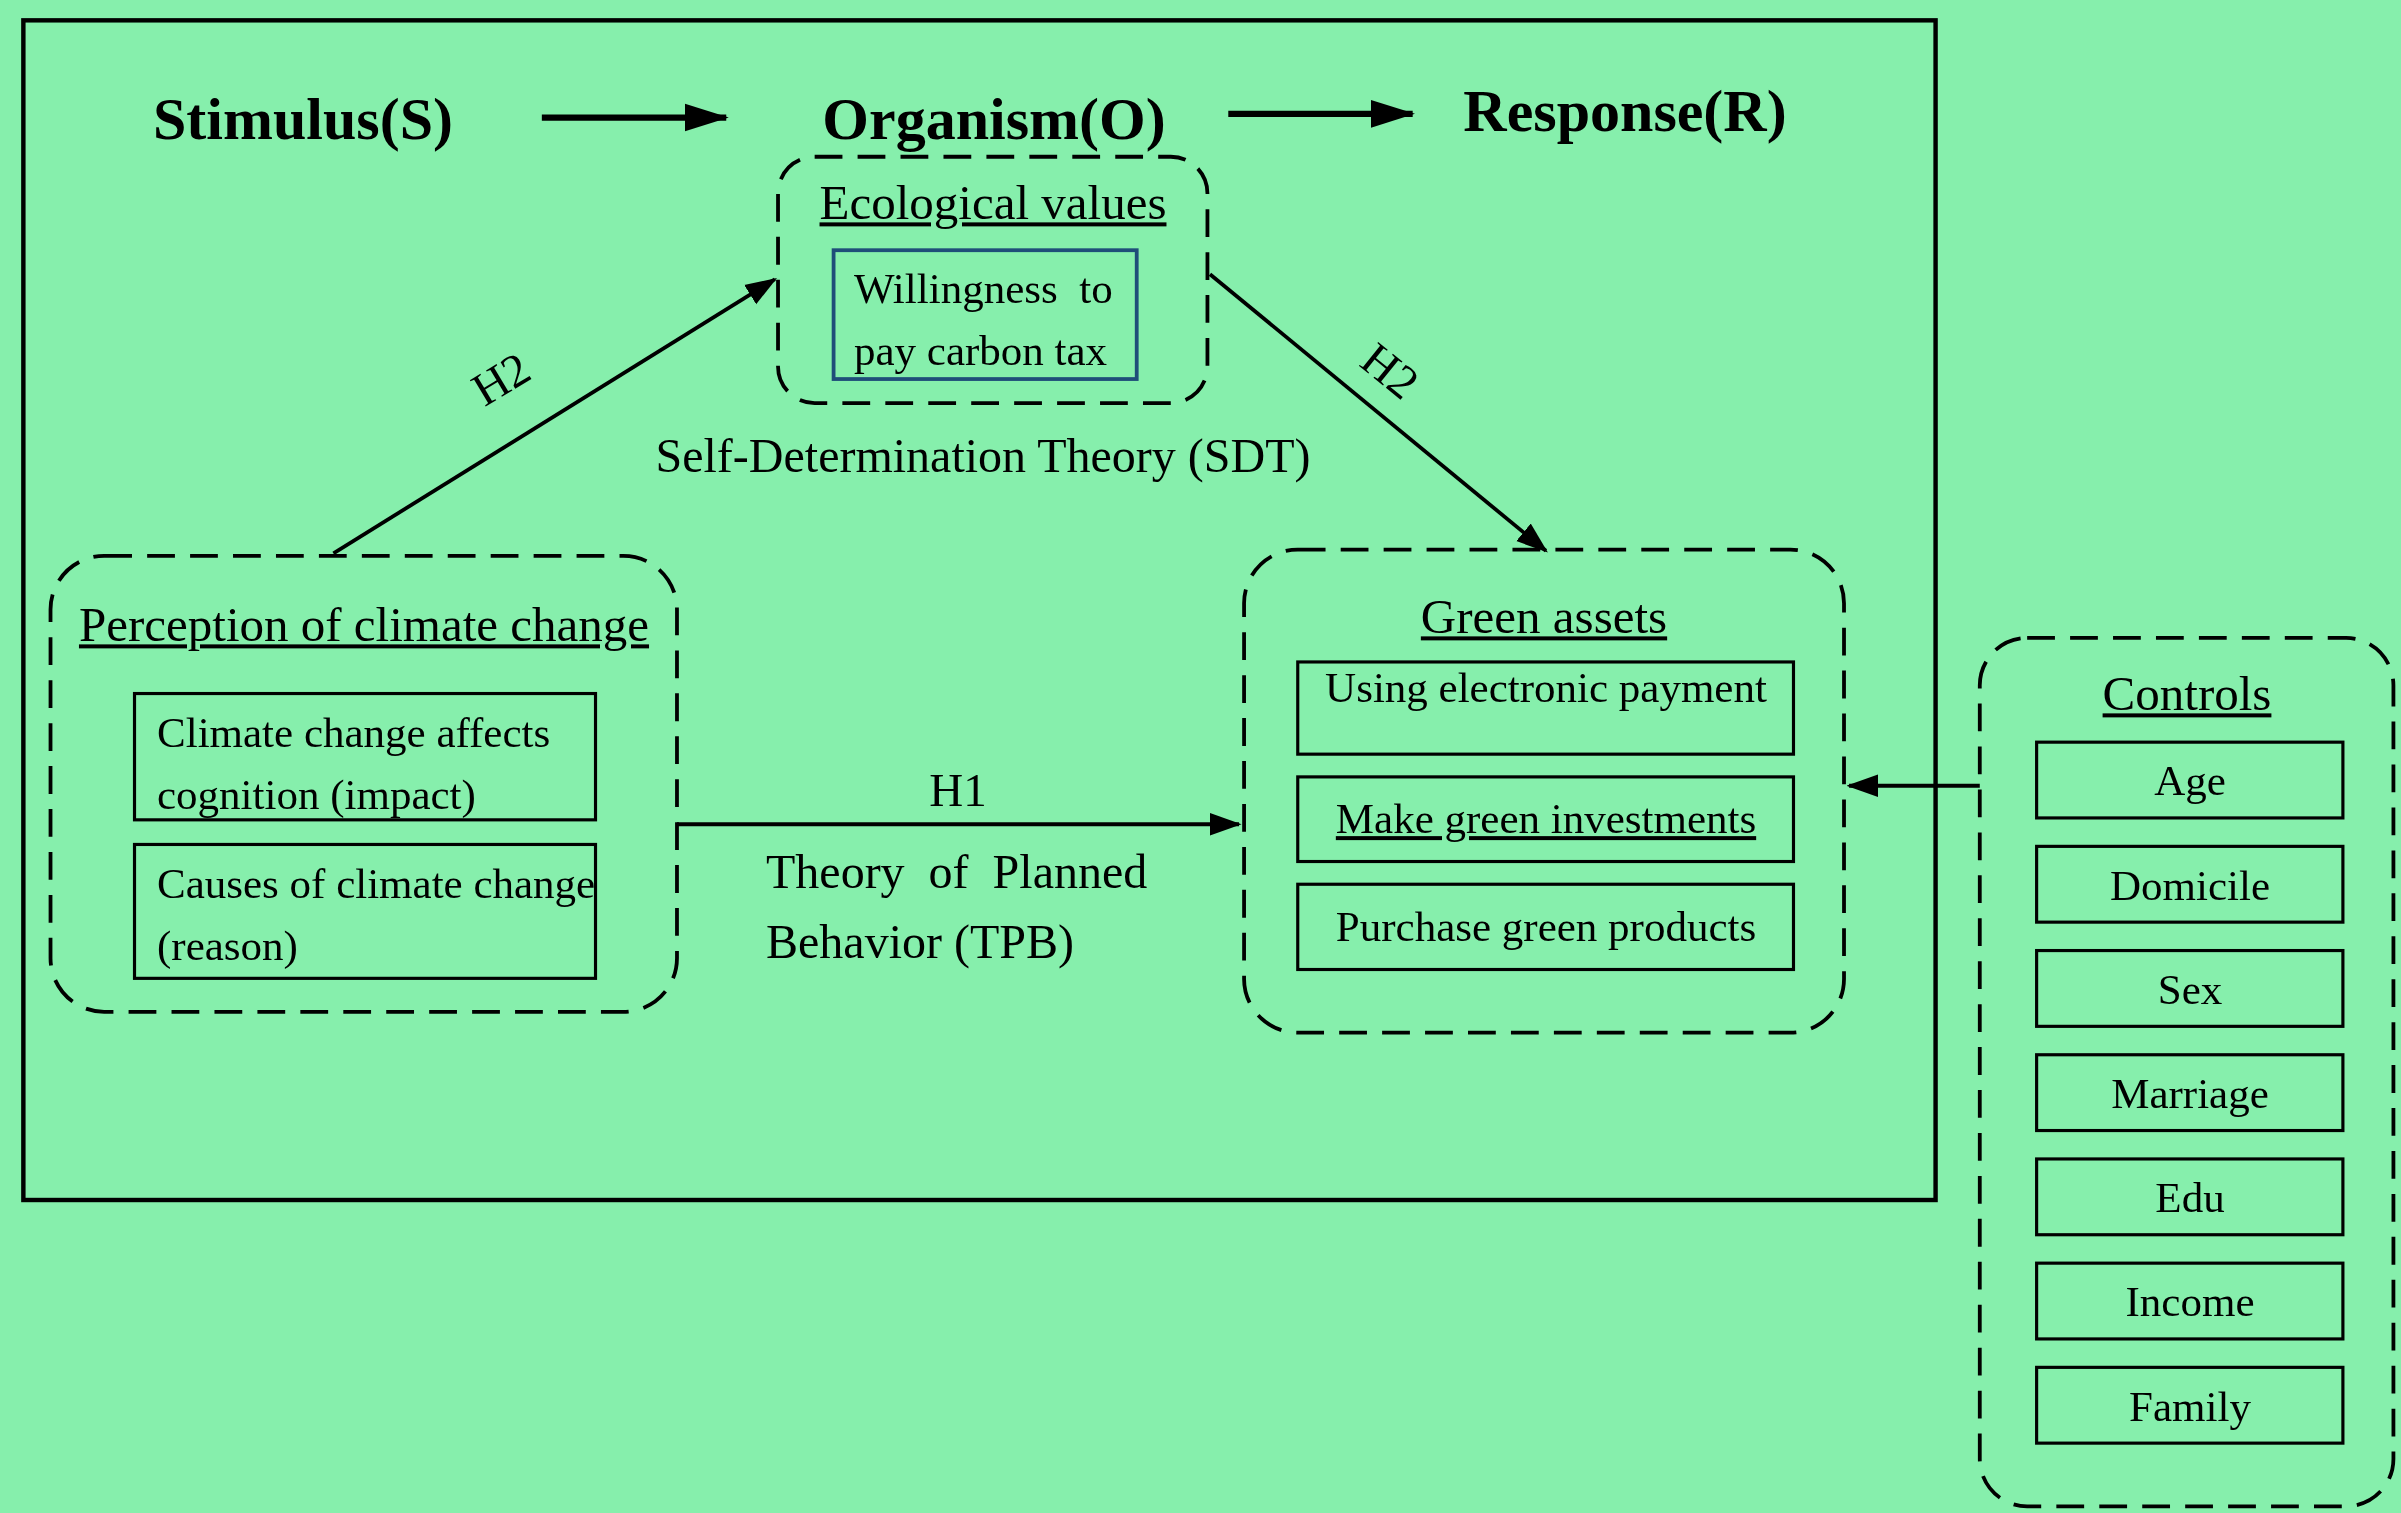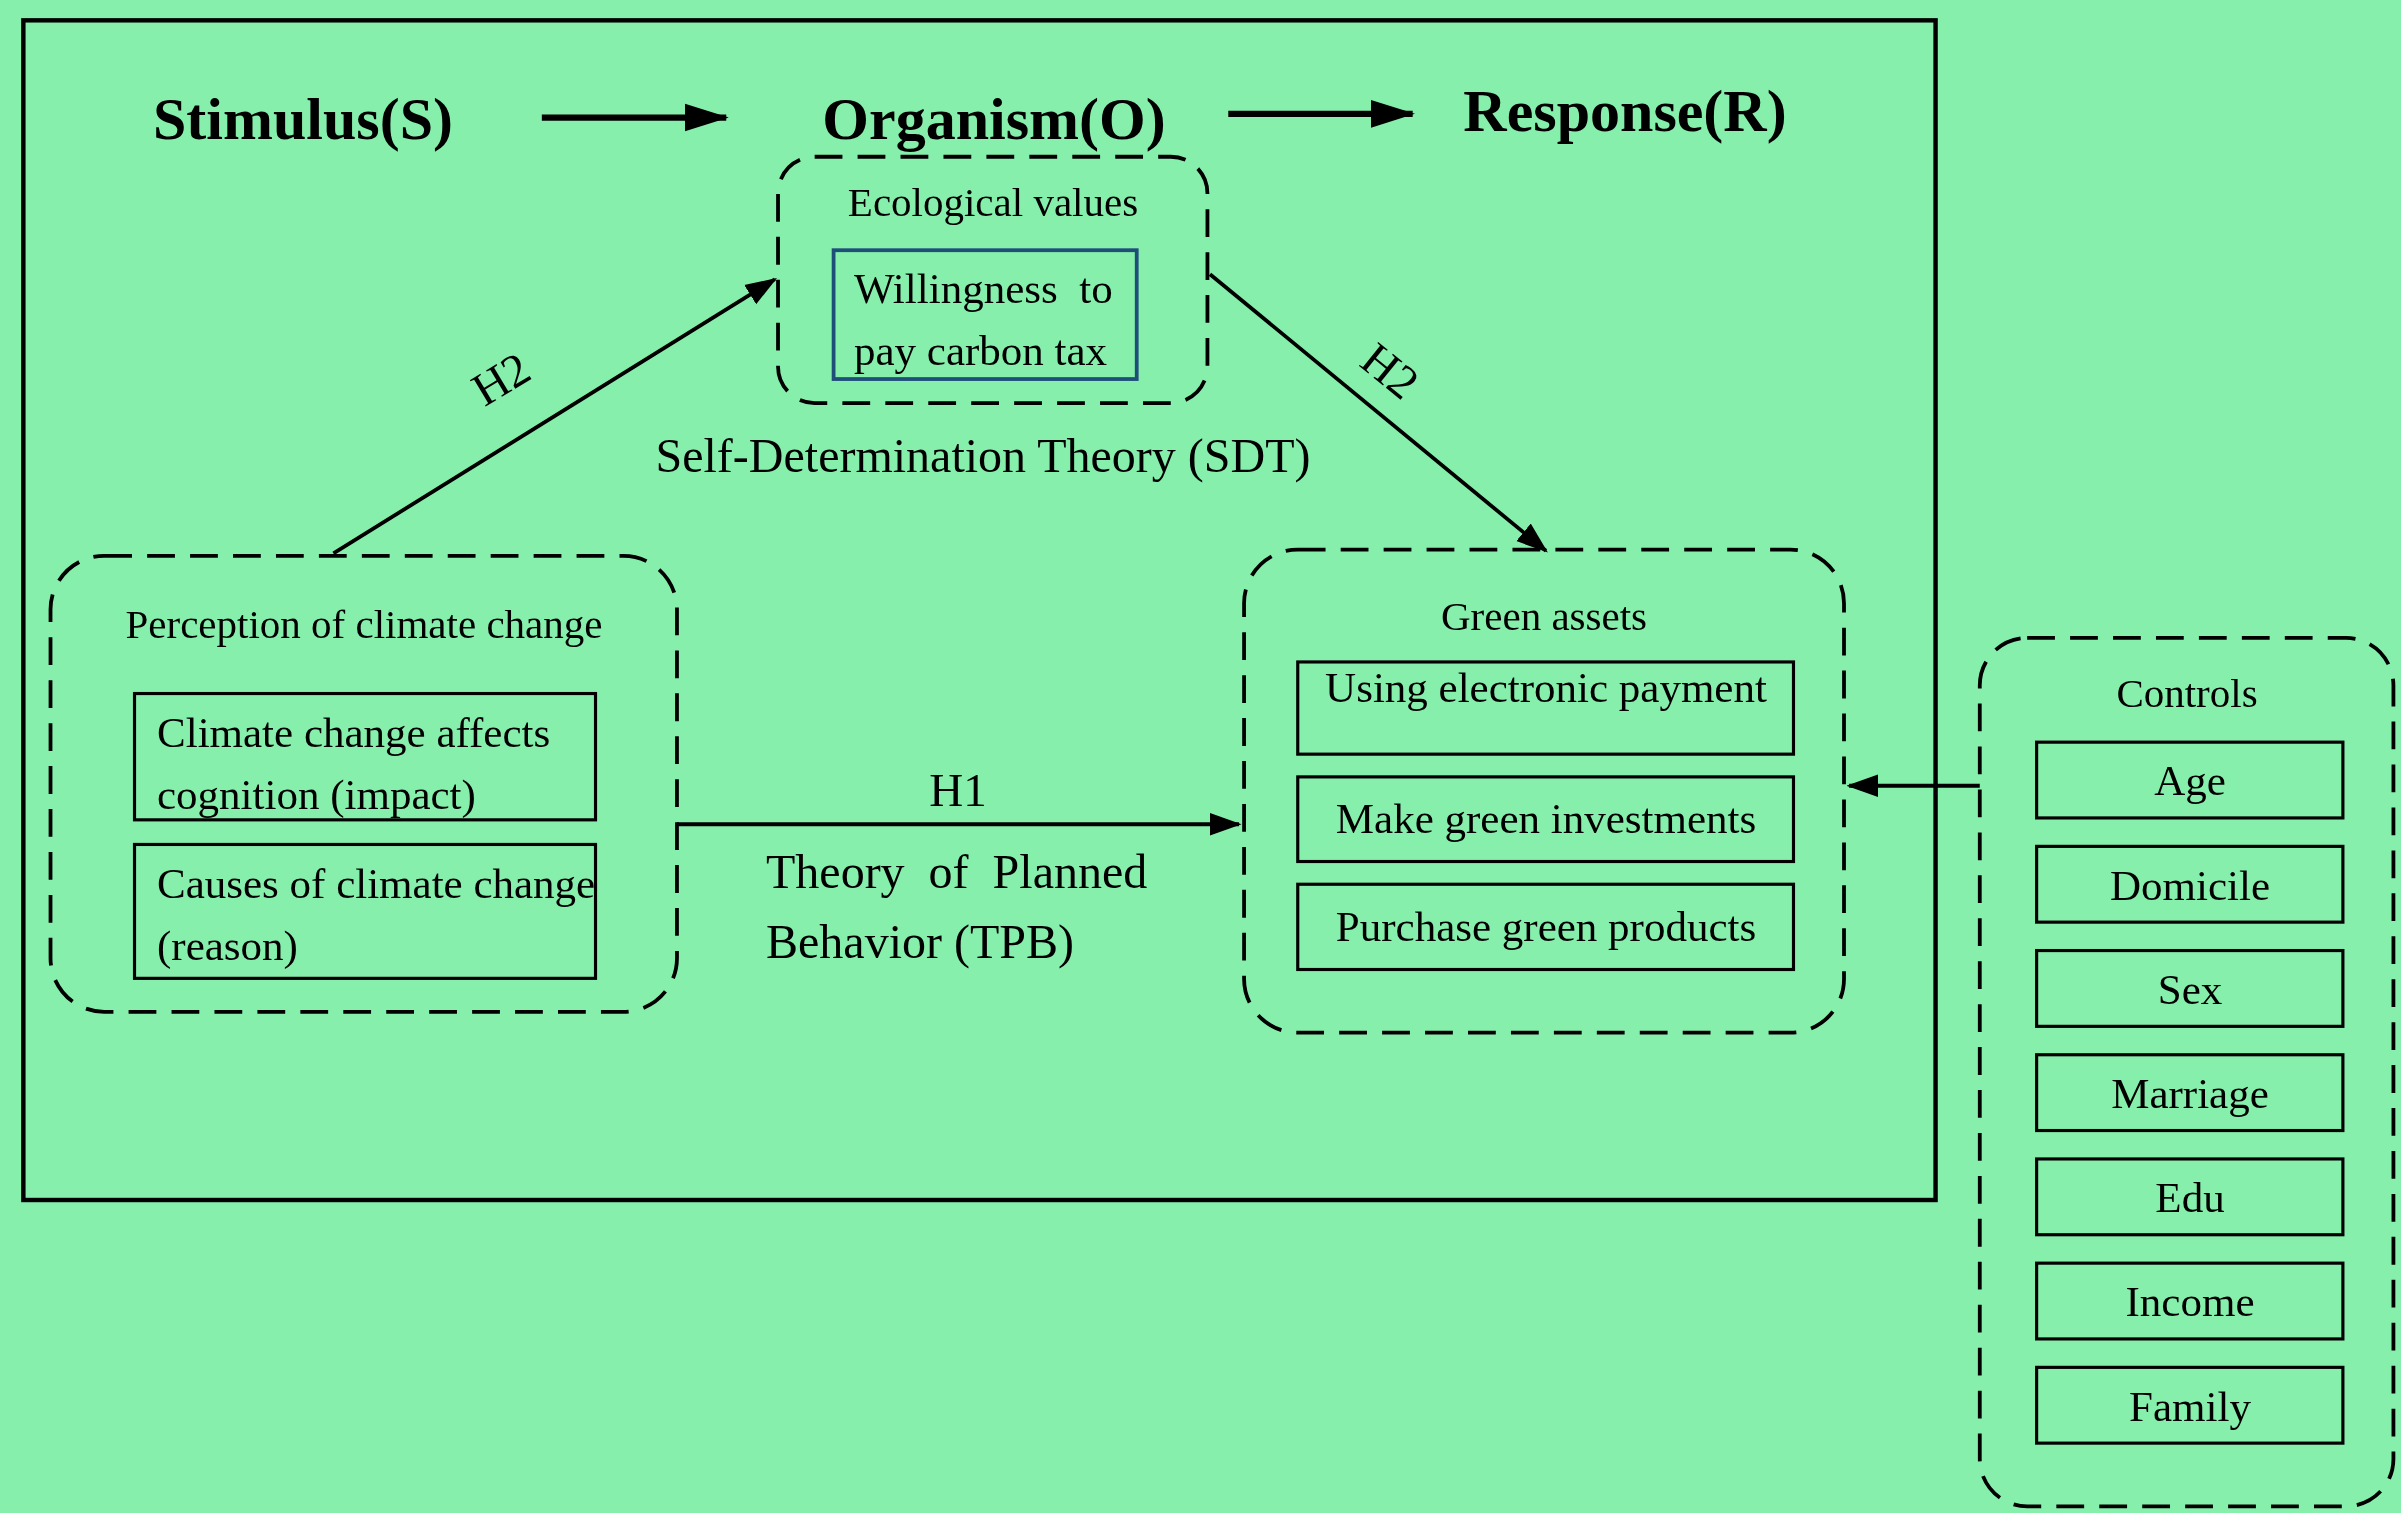--- a/index.html
+++ b/index.html
@@ -33,22 +33,23 @@
     position: absolute;
     transform: none;
     white-space: pre;
     text-align: left;
   }
   .hdr {
     font-size: 60px;
     font-weight: 700;
   }
   .box-title {
-    font-size: 41px;
+    font-size: 49px;
     font-weight: 400;
+    text-decoration: underline;
   }
   .indicator {
     font-size: 43px;
     font-weight: 400;
   }
   .theory {
     font-size: 48px;
     font-weight: 400;
   }
   .hyp {
@@ -129,21 +130,21 @@
 Behavior (TPB)</div>
 
   <div class="txt box-title" style="left:364px; top:625px;">Perception of climate change</div>
   <div class="txt-left indicator two-line" style="left:157px; top:702px;">Climate change affects
 cognition (impact)</div>
   <div class="txt-left indicator two-line" style="left:157px; top:853px;">Causes of climate change
 (reason)</div>
 
   <div class="txt box-title" style="left:1544px; top:617px;">Green assets</div>
   <div class="txt indicator" style="left:1546px; top:664px;margin-top:24px;">Using electronic payment</div>
-  <div class="txt indicator" style="left:1546px; top:819px;">Make green investments</div>
+  <div class="txt indicator" style="left:1546px; top:819px;text-decoration:underline;">Make green investments</div>
   <div class="txt indicator" style="left:1546px; top:927px;">Purchase green products</div>
 
   <div class="txt box-title" style="left:2187px; top:694px;text-align:center;">Controls</div>
   <div class="txt indicator" style="left:2190px; top:781px;">Age</div>
   <div class="txt indicator" style="left:2190px; top:886px;">Domicile</div>
   <div class="txt indicator" style="left:2190px; top:990px;">Sex</div>
   <div class="txt indicator" style="left:2190px; top:1094px;">Marriage</div>
   <div class="txt indicator" style="left:2190px; top:1198px;">Edu</div>
   <div class="txt indicator" style="left:2190px; top:1302px;">Income</div>
   <div class="txt indicator" style="left:2190px; top:1407px;">Family</div>

